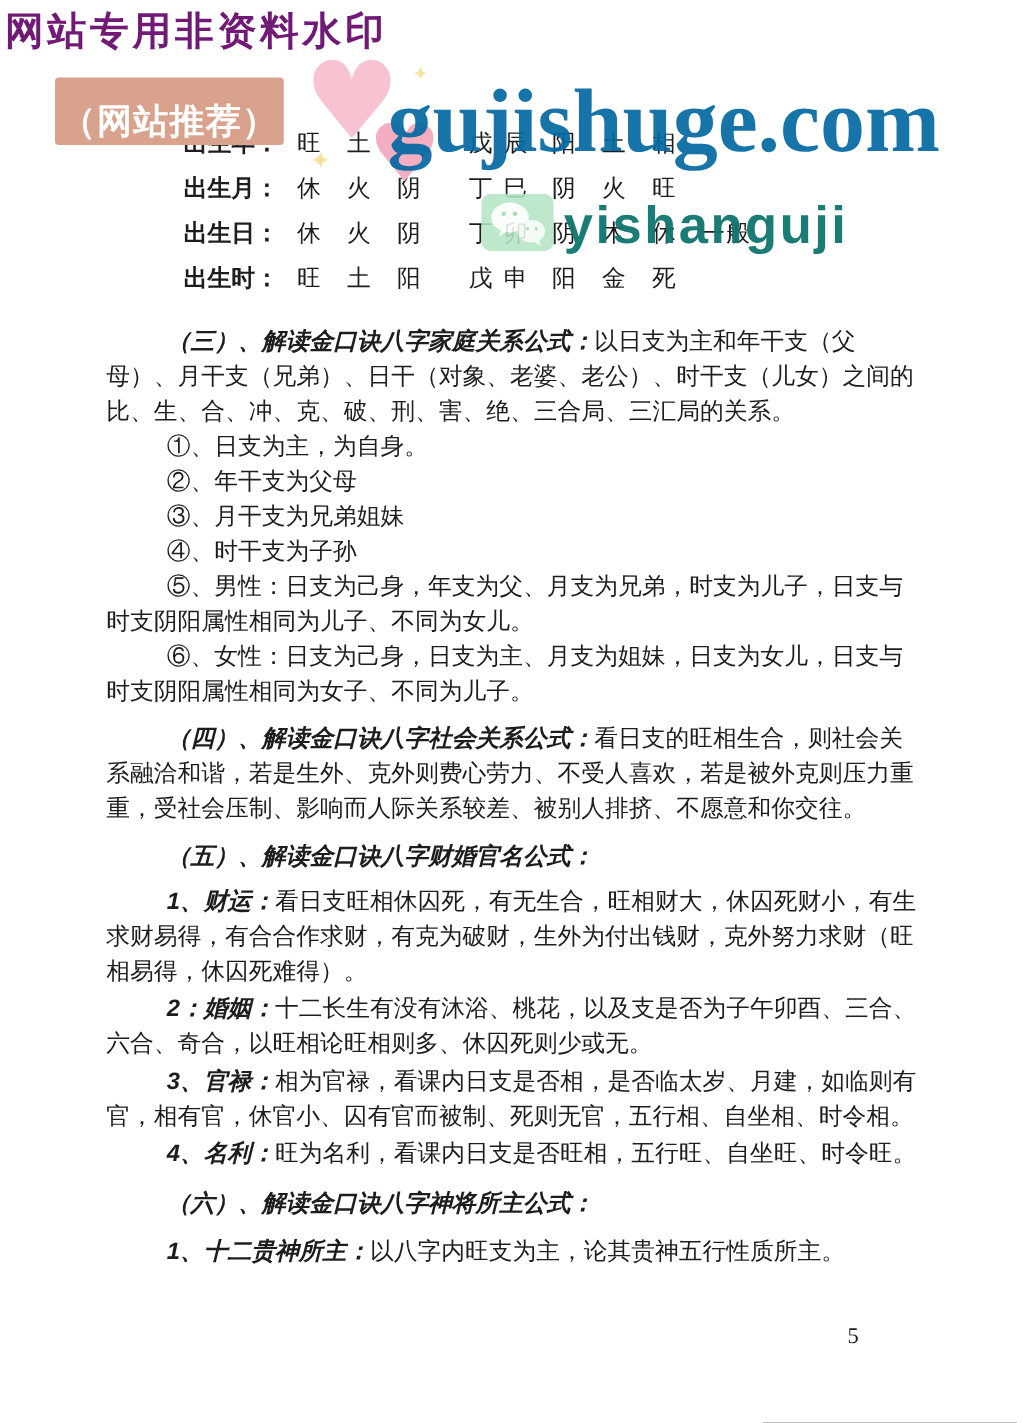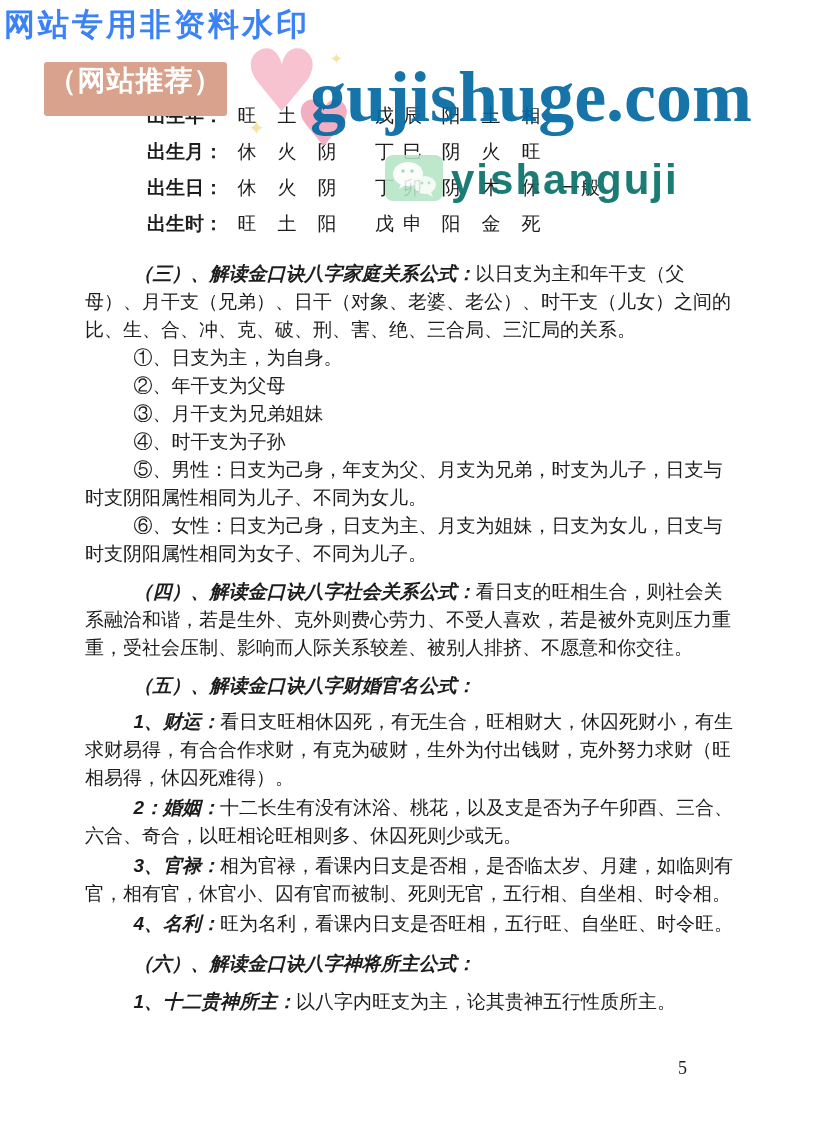--- a/index.html
+++ b/index.html
@@ -5,25 +5,25 @@
   html,body{margin:0;padding:0;background:#888;}
   .page{
     position:relative;width:823px;height:1138px;background:#ffffff;
     margin:0 auto;overflow:hidden;
     font-family:"Liberation Serif","DejaVu Serif",serif;color:#1d1d1d;
   }
   
   .wm{position:absolute;z-index:5;pointer-events:none;}
   .wm-top{
     left:4px;top:4px;font-size:31px;font-weight:700;letter-spacing:3px;
-    color:#3b82f6;font-family:"Liberation Sans","DejaVu Sans",sans-serif;
+    color:#701a75;font-family:"Liberation Sans","DejaVu Sans",sans-serif;
   }
   .wm-badge{
     left:44px;top:62px;width:183px;height:54px;background:#D8A28C;border-radius:3px;
-    display:flex;align-items:flex-start;justify-content:center;
+    display:flex;align-items:flex-end;justify-content:center;
     color:#ffffff;font-size:28px;font-weight:700;letter-spacing:1px;
     font-family:"Liberation Sans","DejaVu Sans",sans-serif;
   }
   .heart{position:absolute;z-index:5;font-family:"DejaVu Sans",sans-serif;line-height:1;pointer-events:none;}
   .heart-big{left:243px;top:38px;font-size:86px;color:#F8C3D1;}
   .heart-small{left:295px;top:92px;font-size:64px;color:#F4AEC2;}
   .sparkle{position:absolute;z-index:6;font-family:"DejaVu Sans",sans-serif;color:#F5E3A4;line-height:1;pointer-events:none;}
   .sparkle-1{left:248px;top:118px;font-size:20px;}
   .sparkle-2{left:330px;top:52px;font-size:15px;}
   .wm-domain{

